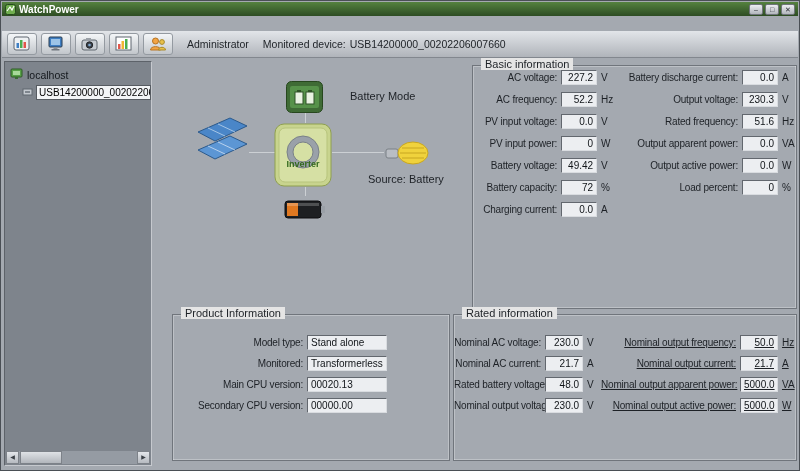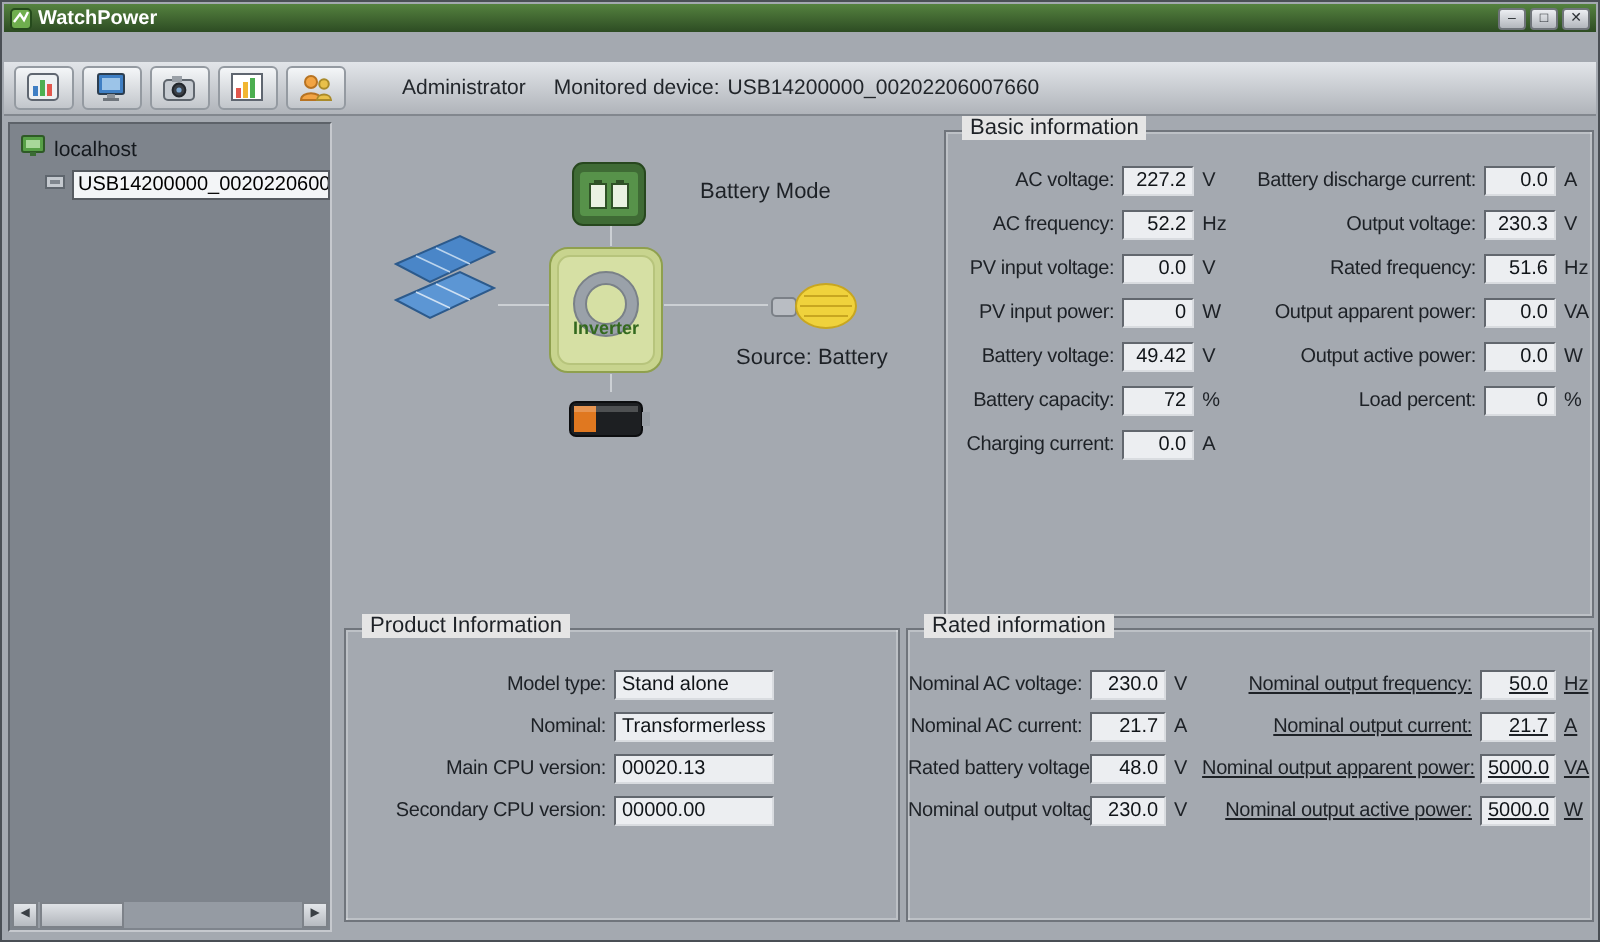--- a/index.html
+++ b/index.html
@@ -43,27 +43,27 @@
     background: linear-gradient(#e2e5e9, #b0b4ba);
     border-bottom: 1px solid #82878e;
     display: flex; align-items: center; padding: 0 5px;
   }
   .tbtn {
     width: 30px; height: 22px; margin-right: 4px;
     border: 1px solid #949aa1; border-radius: 3px;
     background: linear-gradient(#f4f6f8, #c2c6cb);
     display: flex; align-items: center; justify-content: center; cursor: default;
   }
-  .tb-user { margin-left: 24px; font-size: 10.5px; color: #22262b; text-align: center; }
+  .tb-user { margin-left: 10px; font-size: 10.5px; color: #22262b; text-align: center; }
   .tb-monlabel { margin-left: 14px; font-size: 10.5px; color: #22262b; }
   .tb-devid { margin-left: 4px; font-size: 10.5px; color: #22262b; }
 
   
   .sidebar {
-    position: absolute; left: 3px; top: 60px; width: 162px; height: 405px;
+    position: absolute; left: 3px; top: 60px; width: 148px; height: 405px;
     background: #7e848c;
     border: 1px solid; border-color: #5d6269 #c6c9ce #c6c9ce #5d6269;
   }
   .tree-row { display: flex; align-items: center; height: 17px; white-space: nowrap; cursor: default; }
   .tree-root { margin-top: 4px; padding-left: 5px; color: #14181d; }
   .tree-root .tlabel { margin-left: 4px; font-size: 10.5px; }
   .tree-child { padding-left: 17px; margin-top: 1px; }
   .tree-child .sel {
     margin-left: 3px; background: #f3f5f7; border: 1px solid #565b61;
     font-size: 10px; padding: 0 2px; line-height: 13px; color: #000;
@@ -87,21 +87,21 @@
   
   .panel {
     position: absolute;
     border: 1px solid #70757c;
     box-shadow: inset 1px 1px 0 rgba(255,255,255,.28), inset -1px -1px 0 rgba(255,255,255,.28);
   }
   .ptitle { position: absolute; top: -8px; left: 8px; background: #e5e5e5; padding: 0 4px; font-size: 11px; color: #1d2126; white-space: nowrap; }
   .panel.basic { left: 471px; top: 64px; width: 325px; height: 244px; }
   .panel.product { left: 171px; top: 313px; width: 278px; height: 147px; }
   .panel.rated { left: 452px; top: 313px; width: 344px; height: 147px; }
-  .cols { display: flex; padding-top: 13px; }
+  .cols { display: flex; }
   .basic .col:first-child { width: 44%; }
   .basic .col:last-child  { width: 56%; }
   .rated .col:first-child { width: 43%; }
   .rated .col:last-child  { width: 57%; text-decoration: underline; }
   .rated .cols, .product .rows { padding-top: 17px; }
 
   .frow { display: flex; align-items: center; height: 22px; font-size: 10px; }
   .product .frow, .rated .frow { height: 21px; }
   .flabel { flex: 1; text-align: right; padding-right: 4px; white-space: nowrap; overflow: hidden; letter-spacing: -0.2px; color: #1d2126; }
   .fvalue {
@@ -360,21 +360,21 @@
   <div class="panel product">
     <span class="ptitle">Product Information</span>
     <div class="rows">
 
         <div class="frow">
           <span class="flabel">Model type:</span>
           <span class="fvalue">Stand alone</span>
         </div>
 
         <div class="frow">
-          <span class="flabel">Nominal:</span>
+          <span class="flabel">Monitored:</span>
           <span class="fvalue">Transformerless</span>
         </div>
 
         <div class="frow">
           <span class="flabel">Main CPU version:</span>
           <span class="fvalue">00020.13</span>
         </div>
 
         <div class="frow">
           <span class="flabel">Secondary CPU version:</span>

